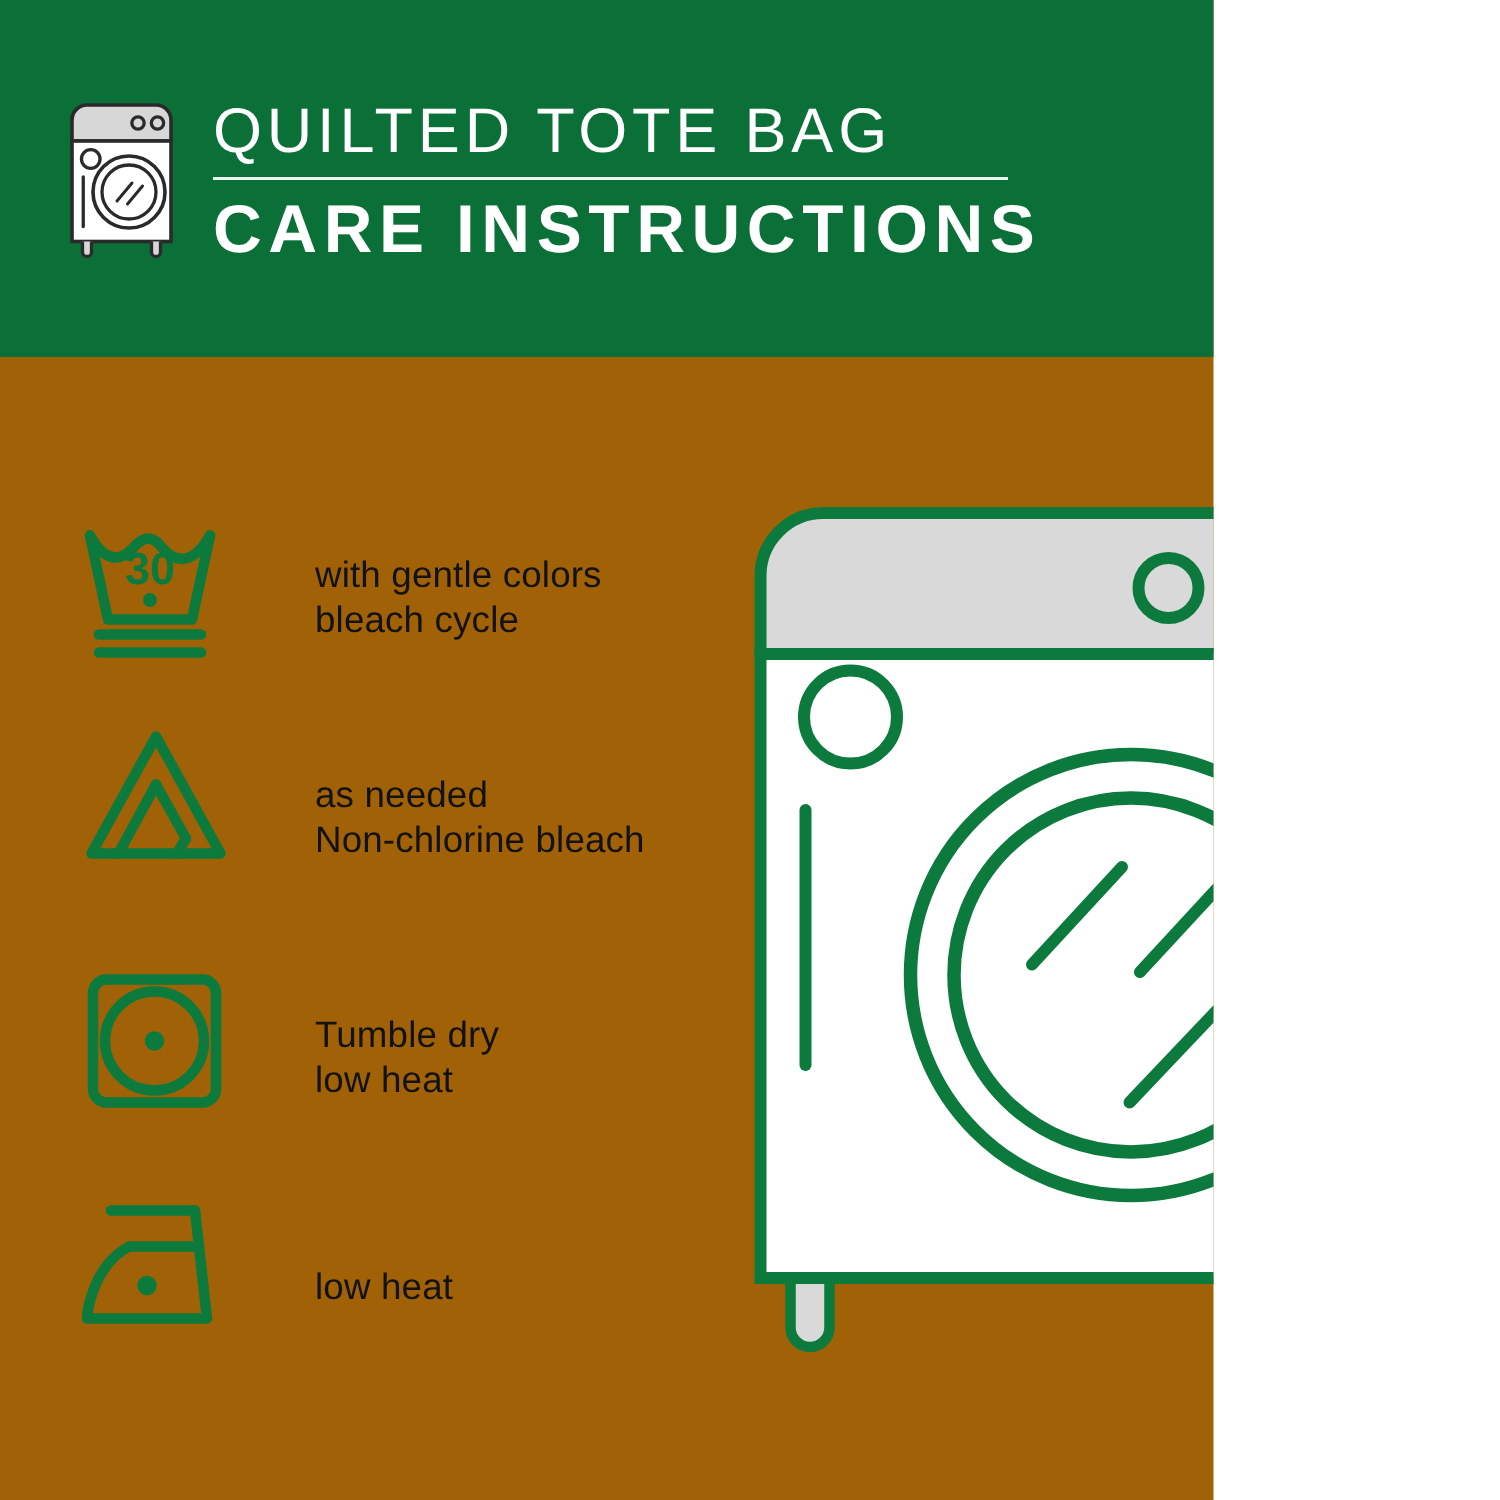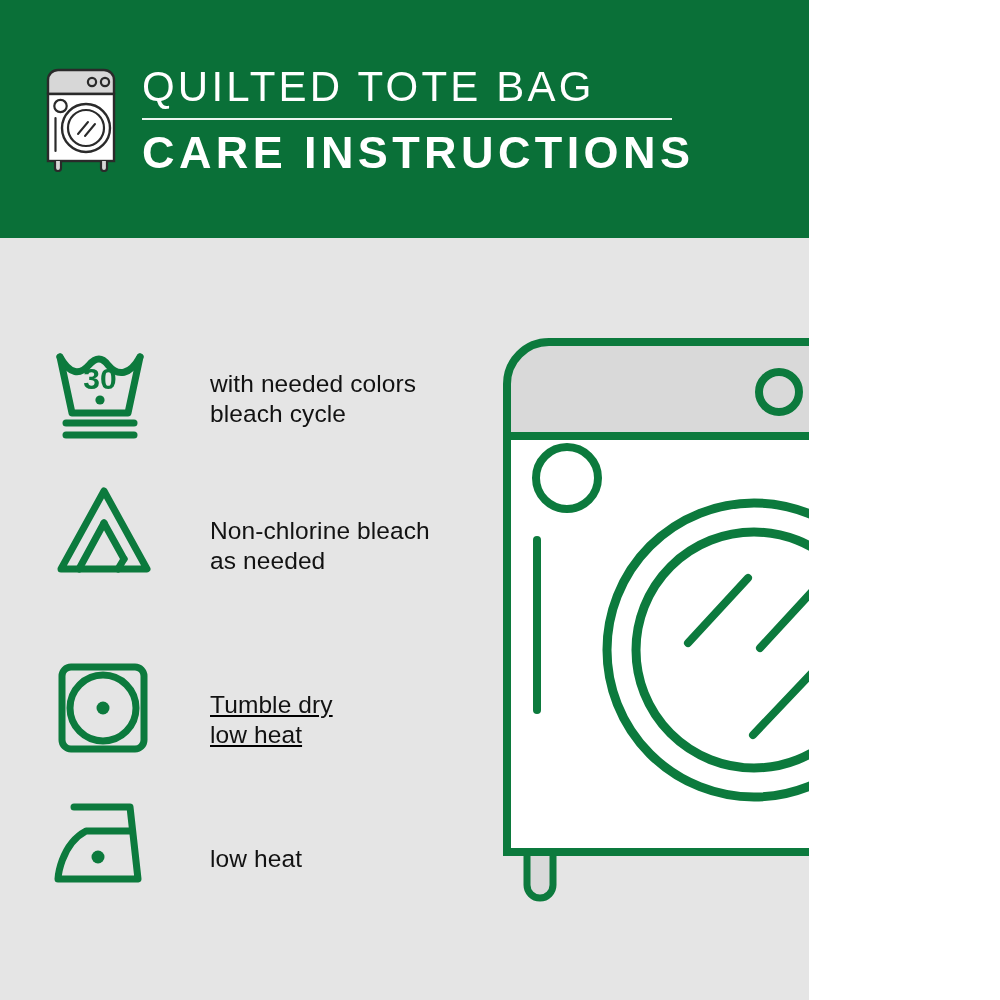--- a/index.html
+++ b/index.html
@@ -8,21 +8,21 @@
     padding: 0;
     background: #ffffff;
   }
   body {
     font-family: "Liberation Sans", sans-serif;
   }
   #page {
     position: relative;
     width: 809px;
     height: 1000px;
-    background: #e5e5e5;
+    background: #a16207;
     overflow: hidden;
   }
 
   
   .header {
     position: absolute;
     left: 0;
     top: 0;
     width: 1000px;
     height: 238px;
@@ -83,21 +83,21 @@
   .care-row {
     position: absolute;
     left: 52px;
     display: flex;
     align-items: center;
     width: 440px;
     gap: 12px;
   }
   .care-row-0 { top: 103px; }
   .care-row-1 { top: 243px; }
-  .care-row-2 { top: 417px; text-decoration: underline; }
+  .care-row-2 { top: 403px; }
   .care-row-3 { top: 553px; }
 
   .care-symbol {
     flex: 0 0 auto;
     width: 104px;
     height: 104px;
     margin-right: 42px;
   }
   .care-row-0 .care-symbol { margin-top: 0px; }
   .care-row-1 .care-symbol { margin-top: 0px; }
@@ -177,39 +177,39 @@
             <path d="M8 16 C18 34 28 34 37 24 C44 16 50 16 56 24 C66 36 78 34 88 16"></path>
             <path d="M8 16 L20 72 L76 72 L88 16"></path>
             <line x1="14" y1="82" x2="82" y2="82"></line>
             <line x1="14" y1="94" x2="82" y2="94"></line>
           </g>
           <text x="48" y="48" font-family="Liberation Sans, sans-serif" font-size="30" font-weight="700" fill="#0c7a3d" text-anchor="middle">30</text>
           <circle cx="48" cy="59" r="4.6" fill="#0c7a3d"></circle>
         </svg>
       </span>
       <div class="care-text">
-        <span class="ln">with needed colors</span>
+        <span class="ln">with gentle colors</span>
         <span class="ln">bleach cycle</span>
       </div>
     </div>
 
     <div class="care-row care-row-1">
       <span class="care-symbol">
         <svg viewBox="0 0 104 104" width="104" height="104" xmlns="http://www.w3.org/2000/svg">
           <g fill="none" stroke="#0c7a3d" stroke-width="7" stroke-linecap="round" stroke-linejoin="round">
             <path d="M52 10 L95 88 L9 88 Z"></path>
             <line x1="52" y1="42" x2="27" y2="88"></line>
             <line x1="72" y1="78" x2="66" y2="88"></line>
             <line x1="72" y1="78" x2="52" y2="42"></line>
           </g>
         </svg>
       </span>
       <div class="care-text">
+        <span class="ln">as needed</span>
         <span class="ln">Non-chlorine bleach</span>
-        <span class="ln">as needed</span>
       </div>
     </div>
 
     <div class="care-row care-row-2">
       <span class="care-symbol">
         <svg viewBox="0 0 104 104" width="104" height="104" xmlns="http://www.w3.org/2000/svg">
           <g fill="none" stroke="#0c7a3d" stroke-width="7" stroke-linejoin="round">
             <rect x="10" y="12" width="82" height="82" rx="9" ry="9"></rect>
             <circle cx="51" cy="53" r="33"></circle>
           </g>

